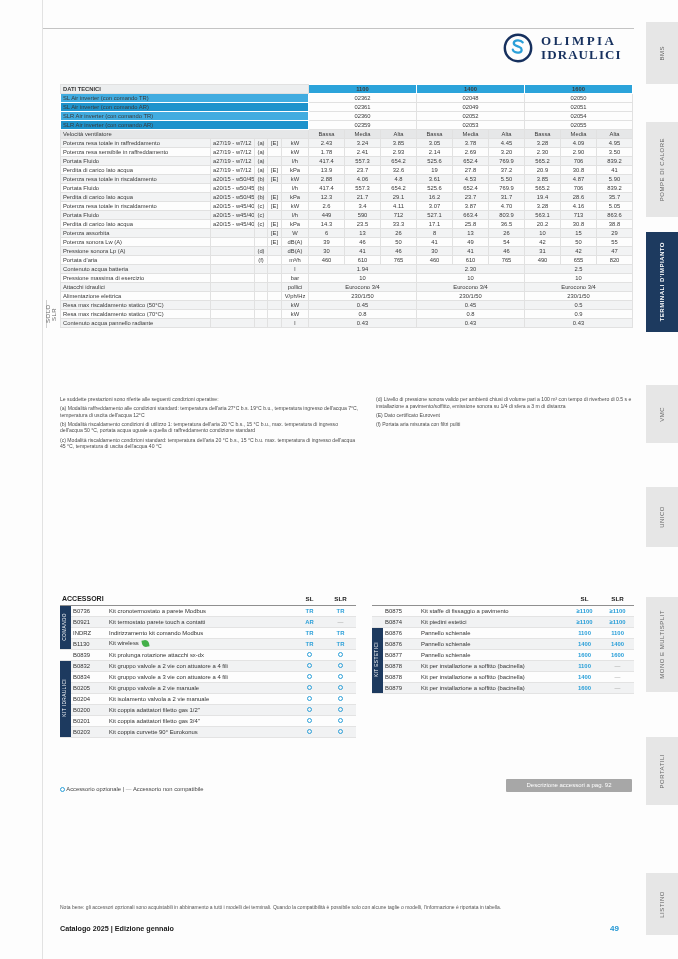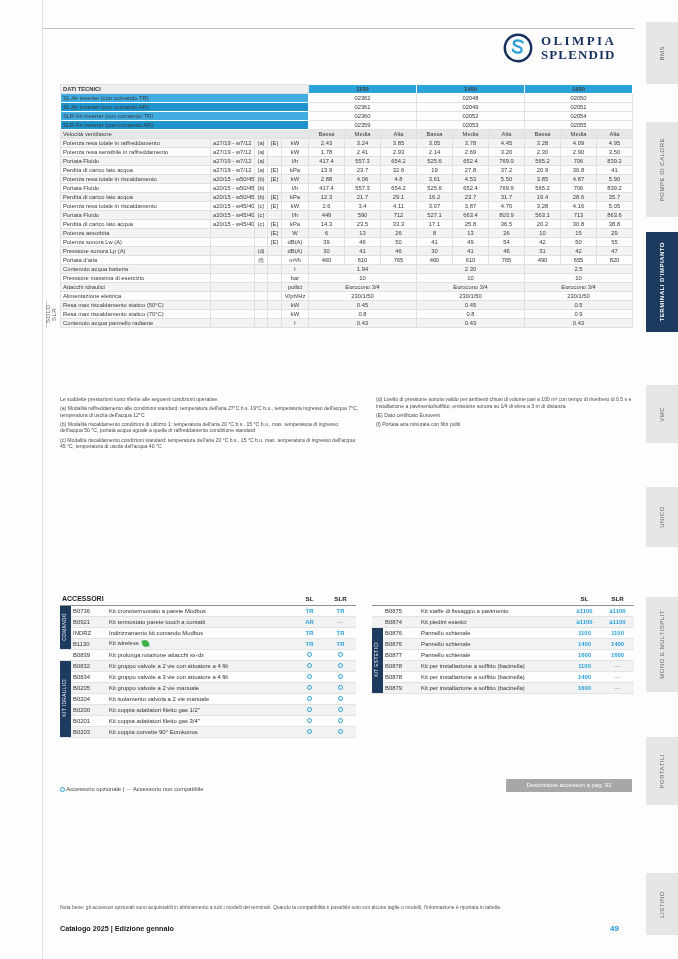--- a/index.html
+++ b/index.html
@@ -80,21 +80,21 @@
   <div class="top-rule"></div>
   <div class="left-rule"></div>
 
   <div class="logo">
     <svg width="32" height="32" viewBox="0 0 34 34">
       <circle cx="17" cy="17" r="14" fill="none" stroke="#16305e" stroke-width="2.6"></circle>
       <path d="M22 11 c-2-3-9-3-9.5 0.5 c-0.4 3 4 3.5 6 4.5 c3 1.2 3.5 5-0.5 5.8 c-3 0.6-6-0.8-6.5-3" fill="none" stroke="#2a9fd8" stroke-width="2.4" stroke-linecap="round"></path>
     </svg>
     <div class="logo-text">
       <div class="logo-line1">OLIMPIA</div>
-      <div class="logo-line2">SPLENDID</div>
+      <div class="logo-line2">IDRAULICI</div>
     </div>
   </div>
 
   <div id="sidebar">
       <div class="side-tab" style="top: 22px; height: 62px;">
         <span class="vtext">BMS</span>
       </div>
       <div class="side-tab" style="top: 122px; height: 95px;">
         <span class="vtext">POMPE DI CALORE</span>
       </div>

